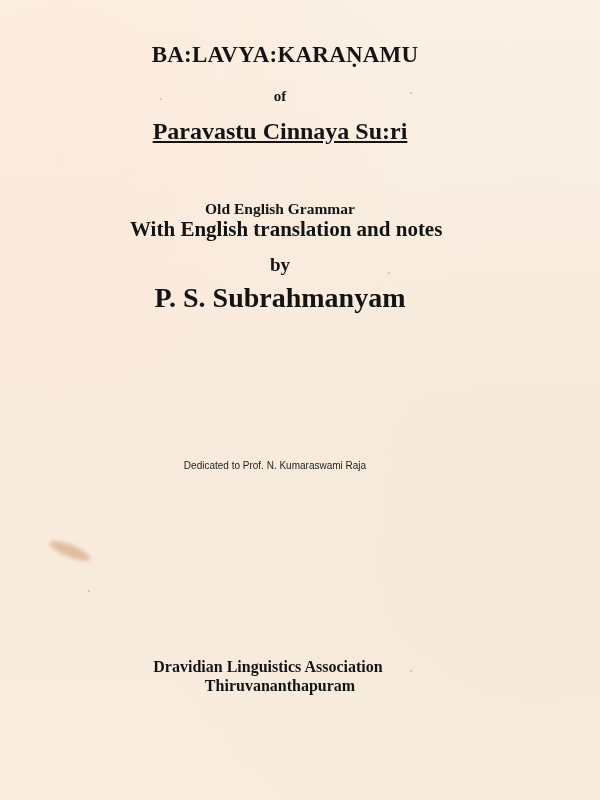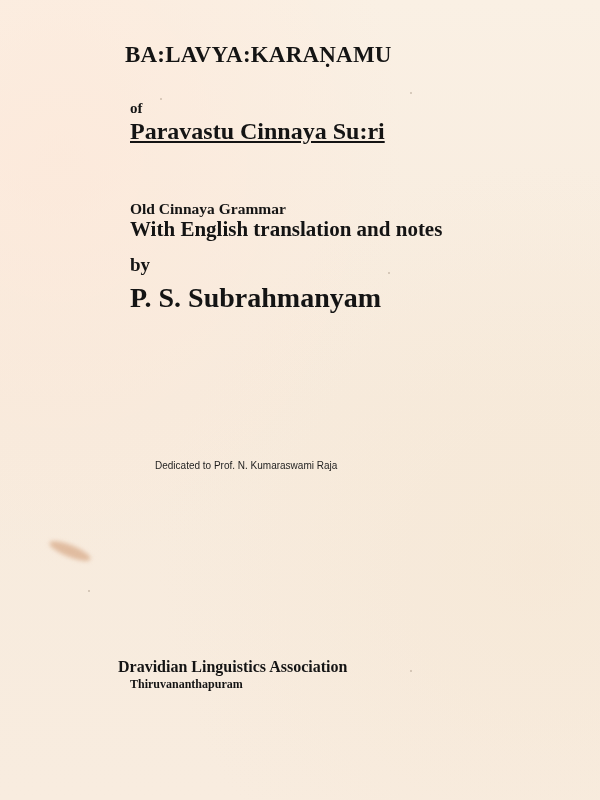--- a/index.html
+++ b/index.html
@@ -15,37 +15,36 @@
       background-image:
         radial-gradient(ellipse at 10% 20%, rgba(255,230,215,0.55) 0%, rgba(255,230,215,0) 45%),
         radial-gradient(ellipse at 90% 70%, rgba(245,230,210,0.5) 0%, rgba(245,230,210,0) 50%),
         linear-gradient(180deg, #faf0e4 0%, #f7ebdd 50%, #f8ecdf 100%);
       color: #141414;
       font-family: "Liberation Serif", serif;
     }
     .line {
       position: absolute;
       left: 0;
-      text-align: left;
+      text-align: center;
       white-space: nowrap;
       font-weight: bold;
     }
     .title {
       left: 125px;
       width: 320px;
       top: 42px;
       font-size: 23px;
       letter-spacing: 0.2px;
     }
     .of {
       left: 130px;
       width: 300px;
       top: 88px;
       font-size: 15px;
-      margin-top: 12px;
     }
     .author-orig {
       left: 130px;
       width: 300px;
       top: 118px;
       font-size: 24px;
       text-decoration: underline;
     }
     .subtitle1 {
       left: 130px;
@@ -83,21 +82,21 @@
     .publisher {
       left: 118px;
       width: 300px;
       top: 658px;
       font-size: 16px;
     }
     .place {
       left: 130px;
       width: 300px;
       top: 677px;
-      font-size: 12px;
+      font-size: 16px;
     }
     .stain {
       position: absolute;
       left: 48px;
       top: 545px;
       width: 44px;
       height: 12px;
       border-radius: 50%;
       background: rgba(205,150,110,0.55);
       transform: rotate(22deg);
@@ -111,21 +110,21 @@
       background: rgba(120,100,80,0.35);
     }
   </style>
 </head>
 <body>
 
 <div>
   <div class="line title">BA:LAVYA:KARAṆAMU</div>
   <div class="line of">of</div>
   <div class="line author-orig">Paravastu Cinnaya Su:ri</div>
-  <div class="line subtitle1">Old Cinnaya Grammar</div>
+  <div class="line subtitle1">Old English Grammar</div>
   <div class="line subtitle2">With English translation and notes</div>
   <div class="line by">by</div>
   <div class="line translator">P. S. Subrahmanyam</div>
   <div class="line dedication">Dedicated to Prof. N. Kumaraswami Raja</div>
   <div class="line publisher">Dravidian Linguistics Association</div>
   <div class="line place">Thiruvananthapuram</div>
 
   <div class="stain"></div>
   <div class="speck" style="left:410px;top:92px"></div>
   <div class="speck" style="left:388px;top:272px"></div>

